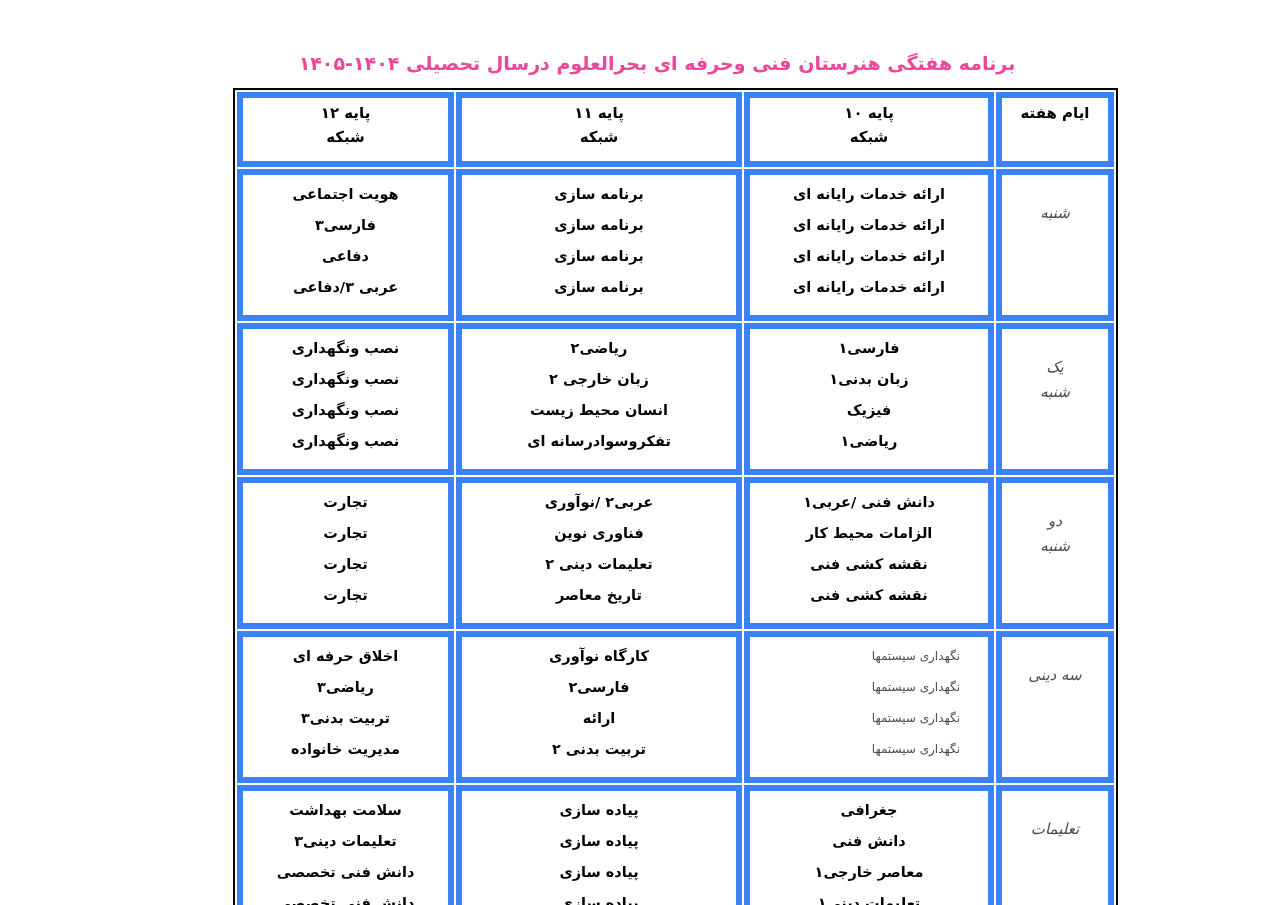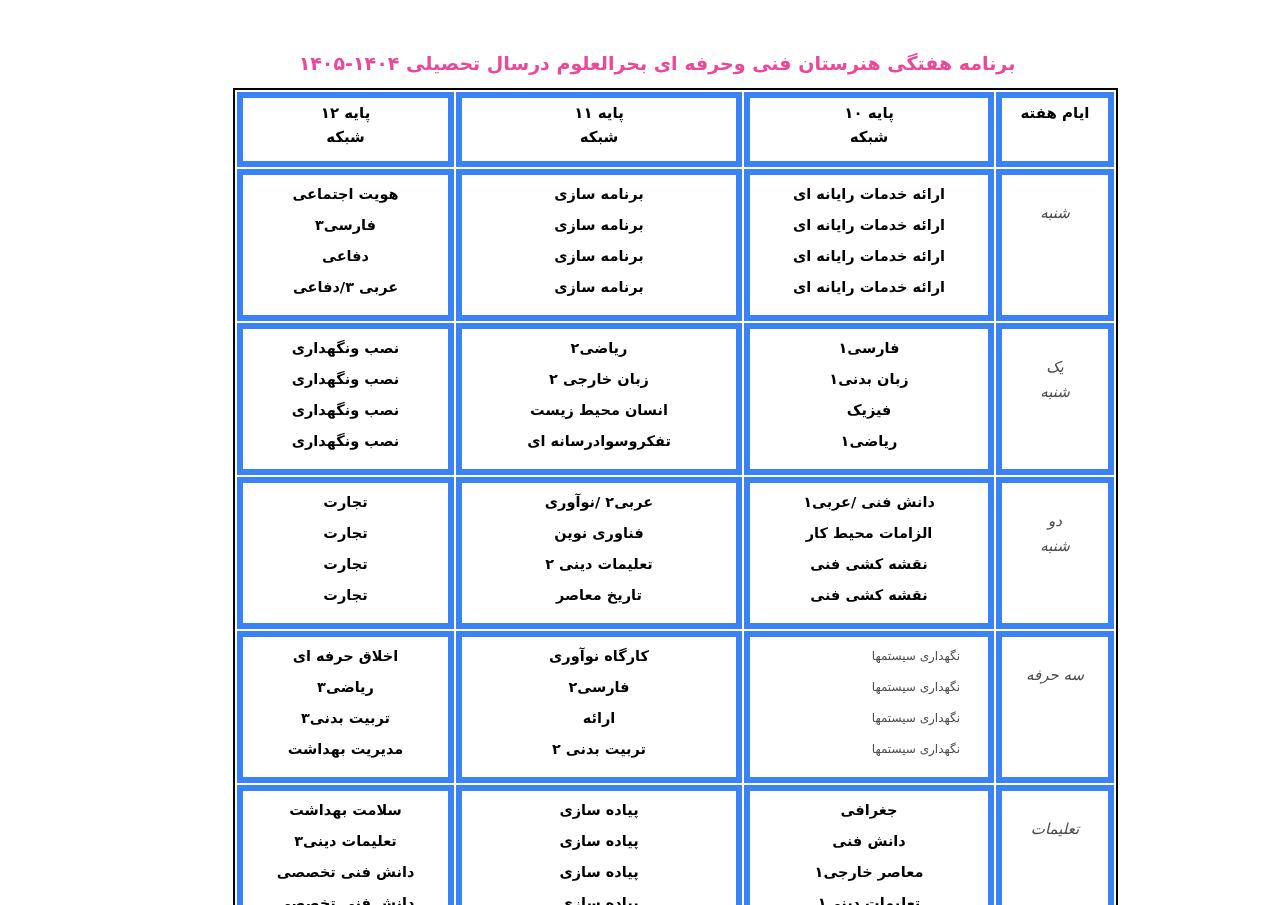--- a/index.html
+++ b/index.html
@@ -166,40 +166,40 @@
       <td class="subject">
         <div class="line">تجارت</div>
         <div class="line">تجارت</div>
         <div class="line">تجارت</div>
         <div class="line">تجارت</div>
       </td>
     </tr>
 
     <tr>
       <td class="day">
-        <div class="dline">سه حرفه</div>
+        <div class="dline">سه دینی</div>
         <div class="dline"></div>
       </td>
       <td class="subject muted">
         <div class="line">نگهداری سیستمها</div>
         <div class="line">نگهداری سیستمها</div>
         <div class="line">نگهداری سیستمها</div>
         <div class="line">نگهداری سیستمها</div>
       </td>
       <td class="subject">
         <div class="line">کارگاه نوآوری</div>
         <div class="line">فارسی۲</div>
         <div class="line">ارائه</div>
         <div class="line">تربیت بدنی ۲</div>
       </td>
       <td class="subject">
         <div class="line">اخلاق حرفه ای</div>
         <div class="line">ریاضی۳</div>
         <div class="line">تربیت بدنی۳</div>
-        <div class="line">مدیریت بهداشت</div>
+        <div class="line">مدیریت خانواده</div>
       </td>
     </tr>
 
     <tr>
       <td class="day">
         <div class="dline">تعلیمات</div>
         <div class="dline"></div>
       </td>
       <td class="subject">
         <div class="line">جغرافی</div>

